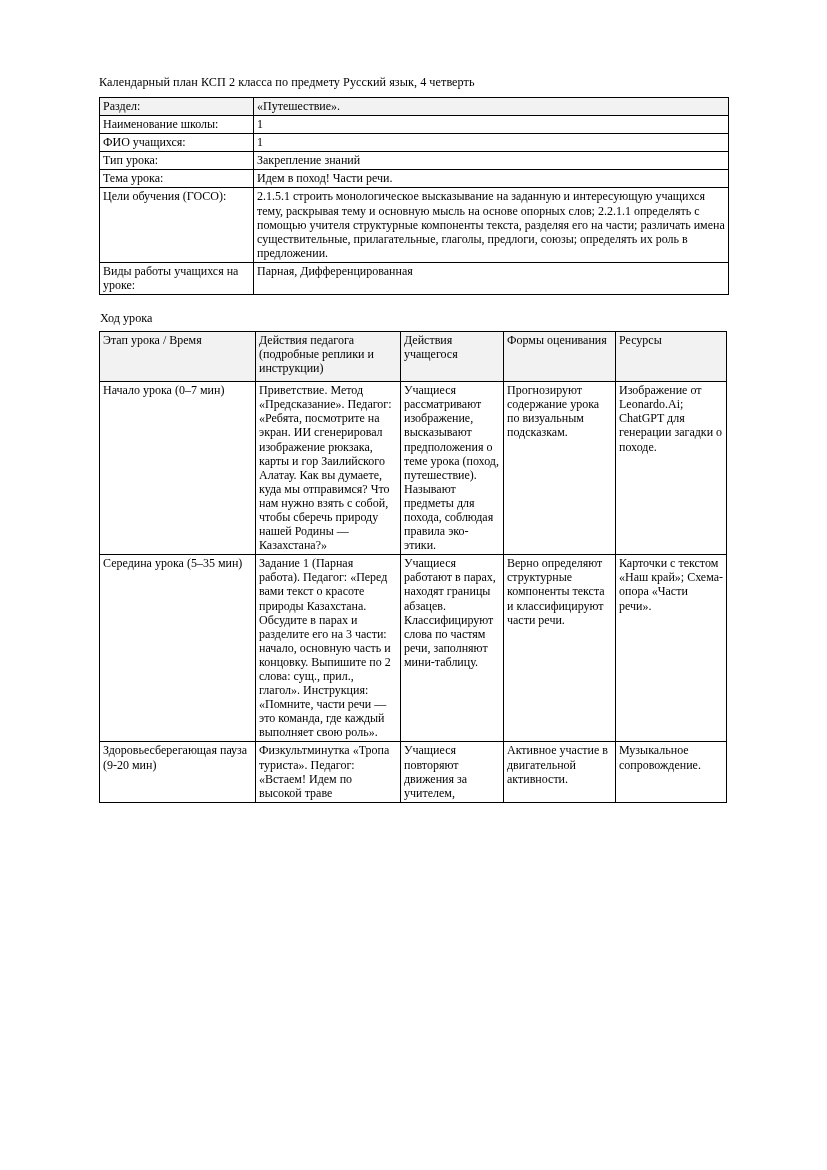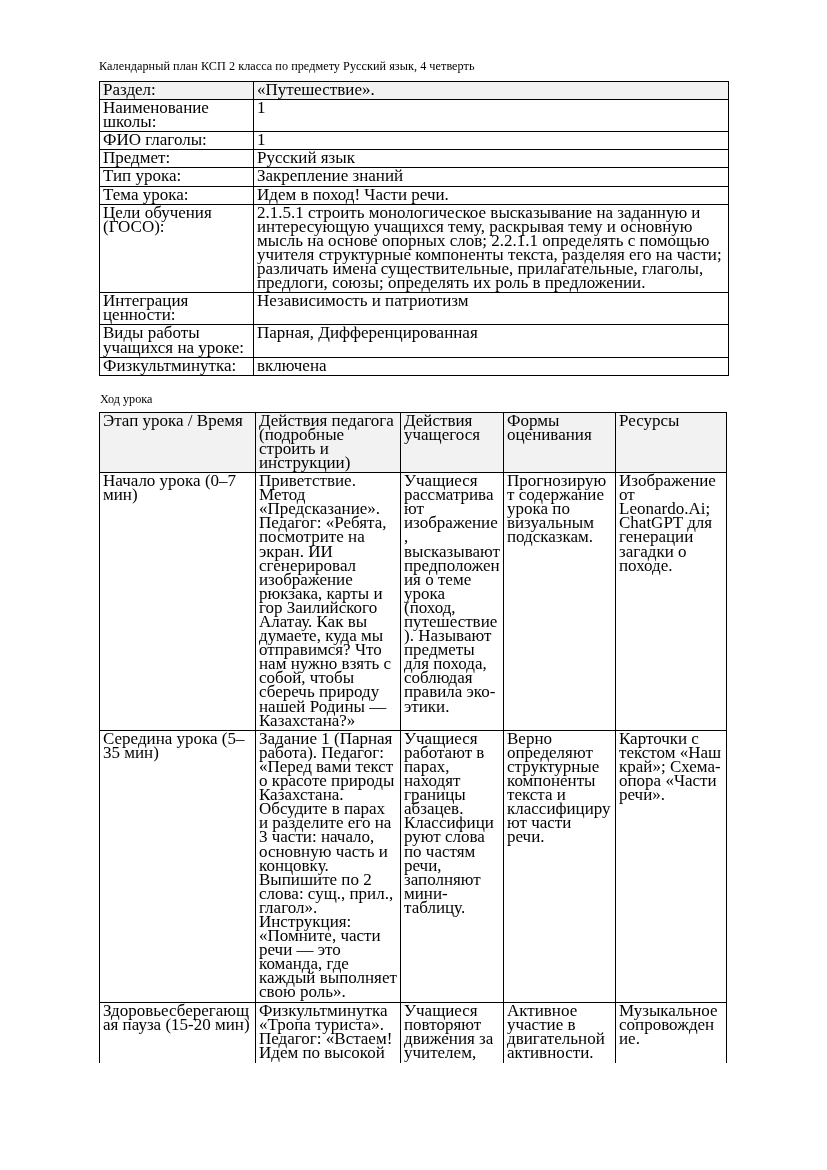--- a/index.html
+++ b/index.html
@@ -13,39 +13,39 @@
     overflow: hidden;
     font-family: "Liberation Serif", "DejaVu Serif", serif;
     color: #000000;
     -webkit-font-smoothing: antialiased;
   }
   .page {
     position: relative;
     width: 712px;
     height: 1170px;
     box-sizing: border-box;
-    padding: 59px 99px 0 99px;
+    padding: 75px 99px 0 99px;
   }
   .doc-title {
     font-size: 12.2px;
     line-height: 15px;
     margin: 0 0 7px 0;
     letter-spacing: 0.05px;
     white-space: nowrap;
   }
   .section-label {
     font-size: 12.2px;
     line-height: 15px;
     margin: 16px 0 5px 1px;
   }
   table.doc-table {
     border-collapse: collapse;
     table-layout: fixed;
     width: 629px;
-    font-size: 17px;
+    font-size: 12px;
     line-height: 14.1px;
   }
   table.doc-table td,
   table.doc-table th {
     border: 1px solid #000000;
     padding: 1px 3px 2px 3px;
     vertical-align: top;
     text-align: left;
     font-weight: normal;
     word-wrap: break-word;
@@ -89,68 +89,56 @@
     <tbody id="info-tbody">
         <tr>
           <td>Раздел:</td>
           <td>«Путешествие».</td>
         </tr>
         <tr>
           <td>Наименование школы:</td>
           <td>1</td>
         </tr>
         <tr>
-          <td>ФИО глаголы:</td>
+          <td>ФИО учащихся:</td>
           <td>1</td>
-        </tr>
-        <tr>
-          <td>Предмет:</td>
-          <td>Русский язык</td>
         </tr>
         <tr>
           <td>Тип урока:</td>
           <td>Закрепление знаний</td>
         </tr>
         <tr>
           <td>Тема урока:</td>
           <td>Идем в поход! Части речи.</td>
         </tr>
         <tr>
           <td>Цели обучения (ГОСО):</td>
           <td>2.1.5.1 строить монологическое высказывание на заданную и интересующую учащихся тему, раскрывая тему и основную мысль на основе опорных слов; 2.2.1.1 определять с помощью учителя структурные компоненты текста, разделяя его на части; различать имена существительные, прилагательные, глаголы, предлоги, союзы; определять их роль в предложении.</td>
         </tr>
         <tr>
-          <td>Интеграция ценности:</td>
-          <td>Независимость и патриотизм</td>
-        </tr>
-        <tr>
           <td>Виды работы учащихся на уроке:</td>
           <td>Парная, Дифференцированная</td>
-        </tr>
-        <tr>
-          <td>Физкультминутка:</td>
-          <td>включена</td>
         </tr>
       </tbody>
   </table>
 
   <p class="section-label">Ход урока</p>
 
   <table class="doc-table" id="flow-table">
     <colgroup>
       <col class="f1">
       <col class="f2">
       <col class="f3">
       <col class="f4">
       <col class="f5">
     </colgroup>
     <thead>
       <tr>
         <td>Этап урока / Время</td>
-        <td>Действия педагога (подробные строить и инструкции)</td>
+        <td>Действия педагога (подробные реплики и инструкции)</td>
         <td>Действия учащегося</td>
         <td>Формы оценивания</td>
         <td>Ресурсы</td>
       </tr>
     </thead>
     <tbody id="flow-tbody">
         <tr>
           <td>Начало урока (0–7 мин)</td>
           <td>Приветствие. Метод «Предсказание». Педагог: «Ребята, посмотрите на экран. ИИ сгенерировал изображение рюкзака, карты и гор Заилийского Алатау. Как вы думаете, куда мы отправимся? Что нам нужно взять с собой, чтобы сберечь природу нашей Родины — Казахстана?»</td>
           <td>Учащиеся рассматривают изображение, высказывают предположения о теме урока (поход, путешествие). Называют предметы для похода, соблюдая правила эко-этики.</td>
@@ -158,21 +146,21 @@
           <td>Изображение от Leonardo.Ai; ChatGPT для генерации загадки о походе.</td>
         </tr>
         <tr>
           <td>Середина урока (5–35 мин)</td>
           <td>Задание 1 (Парная работа). Педагог: «Перед вами текст о красоте природы Казахстана. Обсудите в парах и разделите его на 3 части: начало, основную часть и концовку. Выпишите по 2 слова: сущ., прил., глагол». Инструкция: «Помните, части речи — это команда, где каждый выполняет свою роль».</td>
           <td>Учащиеся работают в парах, находят границы абзацев. Классифицируют слова по частям речи, заполняют мини-таблицу.</td>
           <td>Верно определяют структурные компоненты текста и классифицируют части речи.</td>
           <td>Карточки с текстом «Наш край»; Схема-опора «Части речи».</td>
         </tr>
         <tr>
-          <td>Здоровьесберегающая пауза (15-20 мин)</td>
+          <td>Здоровьесберегающая пауза (9-20 мин)</td>
           <td>Физкультминутка «Тропа туриста». Педагог: «Встаем! Идем по высокой траве</td>
           <td>Учащиеся повторяют движения за учителем,</td>
           <td>Активное участие в двигательной активности.</td>
           <td>Музыкальное сопровождение.</td>
         </tr>
       </tbody>
   </table>
 
   <div class="clip-bottom"></div>
 </div>

